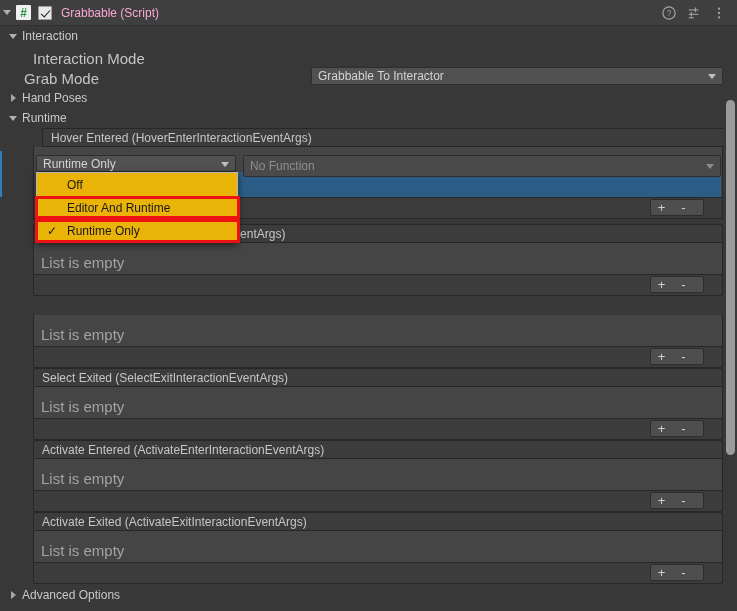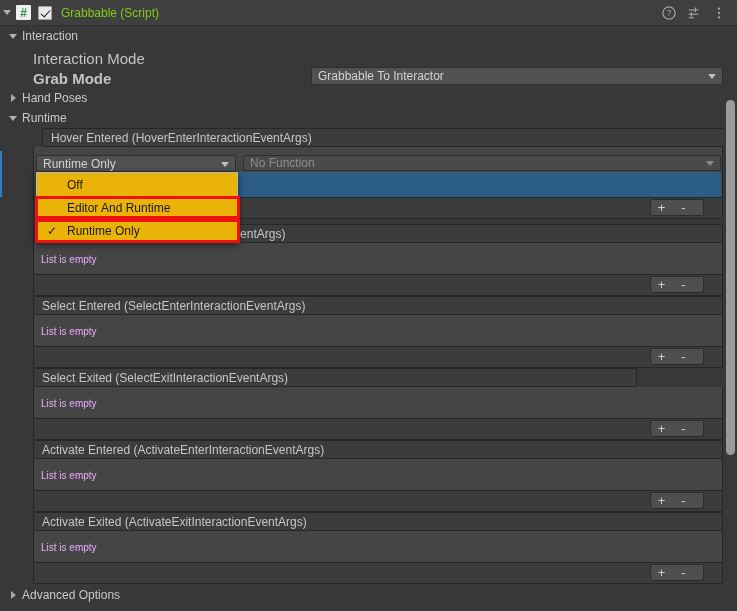--- a/index.html
+++ b/index.html
@@ -76,21 +76,21 @@
     position: absolute;
     left: 4px; top: 1px;
     width: 4px; height: 8px;
     border: solid #1a1a1a;
     border-width: 0 1.8px 1.8px 0;
     transform: rotate(42deg);
   }
   .comp-title {
     margin-left: 9px;
     font-size: 12px;
-    color: #84cc16;
+    color: #f9a8d4;
     white-space: nowrap;
   }
   .header-icons {
     margin-left: auto;
     display: flex;
     align-items: center;
     gap: 11px;
     padding-right: 11px;
   }
   .hicon { width: 14px; height: 14px; opacity: .82; display:block; }
@@ -154,22 +154,22 @@
     white-space: nowrap;
   }
   .event-body {
     position: absolute;
     background: #454545;
     border: 1px solid #272727;
     border-top: none;
   }
   .list-empty {
     position: absolute;
-    color: #f0abfc;
-    font-size: 10px;
+    color: #a3a3a3;
+    font-size: 15px;
   }
   .event-footer {
     position: absolute;
     background: #3c3c3c;
     border: 1px solid #272727;
     border-top: none;
     border-radius: 0 0 2px 2px;
   }
   .plusminus {
     position: absolute;
@@ -286,21 +286,21 @@
 
   <div class="section-foldout" style="top:26px; left:4px;">
     <div class="tri-wrap">
       <div class="tri-down"></div>
     </div>
     <span>Interaction</span>
   </div>
 
   <div class="prop-label" style="left:33px; top:50px;">Interaction Mode</div>
 
-  <div class="prop-label" style="left:33px; top:70px;font-weight:bold;">Grab Mode</div>
+  <div class="prop-label" style="left:24px; top:70px;">Grab Mode</div>
   <div class="ui-dropdown" style="left:311px; top:67px; width:412px; height:18px;">
     <span>Grabbable To Interactor</span>
     <span class="dd-arrow"></span>
   </div>
 
   <div class="section-foldout" style="top:88px; left:4px;">
     <div class="tri-wrap">
       <div class="tri-right"></div>
     </div>
     <span>Hand Poses</span>
@@ -317,21 +317,21 @@
     <span>Hover Entered (HoverEnterInteractionEventArgs)</span>
   </div>
   <div class="event-body" style="left:33px; top:147px; width:690px; height:51px;"></div>
   <div class="left-blue-strip" style="left:0px; top:151px; width:2px; height:46px;"></div>
   <div class="entry-selected" style="left:236px; top:172px; width:485px; height:25px;"></div>
 
   <div class="ui-dropdown" style="left:36px; top:155px; width:200px; height:17px; z-index:20;">
     <span>Runtime Only</span>
     <span class="dd-arrow"></span>
   </div>
-  <div class="ui-dropdown disabled" style="left:243px; top:155px; width:478px; height:16px;">
+  <div class="ui-dropdown disabled" style="left:243px; top:155px; width:478px; height:22px;">
     <span>No Function</span>
     <span class="dd-arrow"></span>
   </div>
 
   <div class="event-footer" style="left:33px; top:198px; width:690px; height:21px;"></div>
   <div class="plusminus" style="left:650px; top:199px; width:54px;">
     <div class="pm-btn">+</div>
     <div class="pm-sep"></div>
     <div class="pm-btn">-</div>
   </div>
@@ -341,33 +341,30 @@
   </div>
   <div class="event-body" style="left:33px; top:243px; width:690px; height:32px;"></div>
   <div class="list-empty" style="left:41px; top:254px;">List is empty</div>
   <div class="event-footer" style="left:33px; top:275px; width:690px; height:21px;"></div>
   <div class="plusminus" style="left:650px; top:276px; width:54px;">
     <div class="pm-btn">+</div>
     <div class="pm-sep"></div>
     <div class="pm-btn">-</div>
   </div>
 
-  <div class="event-title" style="left:33px; top:296px; width:690px; height:19px;">
-    <span>Select Entered (SelectEnterInteractionEventArgs)</span>
-  </div>
   <div class="event-body" style="left:33px; top:315px; width:690px; height:32px;"></div>
   <div class="list-empty" style="left:41px; top:326px;">List is empty</div>
   <div class="event-footer" style="left:33px; top:347px; width:690px; height:21px;"></div>
   <div class="plusminus" style="left:650px; top:348px; width:54px;">
     <div class="pm-btn">+</div>
     <div class="pm-sep"></div>
     <div class="pm-btn">-</div>
   </div>
 
-  <div class="event-title" style="left:33px; top:368px; width:604px; height:19px;">
+  <div class="event-title" style="left:33px; top:368px; width:690px; height:19px;">
     <span>Select Exited (SelectExitInteractionEventArgs)</span>
   </div>
   <div class="event-body" style="left:33px; top:387px; width:690px; height:32px;"></div>
   <div class="list-empty" style="left:41px; top:398px;">List is empty</div>
   <div class="event-footer" style="left:33px; top:419px; width:690px; height:21px;"></div>
   <div class="plusminus" style="left:650px; top:420px; width:54px;">
     <div class="pm-btn">+</div>
     <div class="pm-sep"></div>
     <div class="pm-btn">-</div>
   </div>

